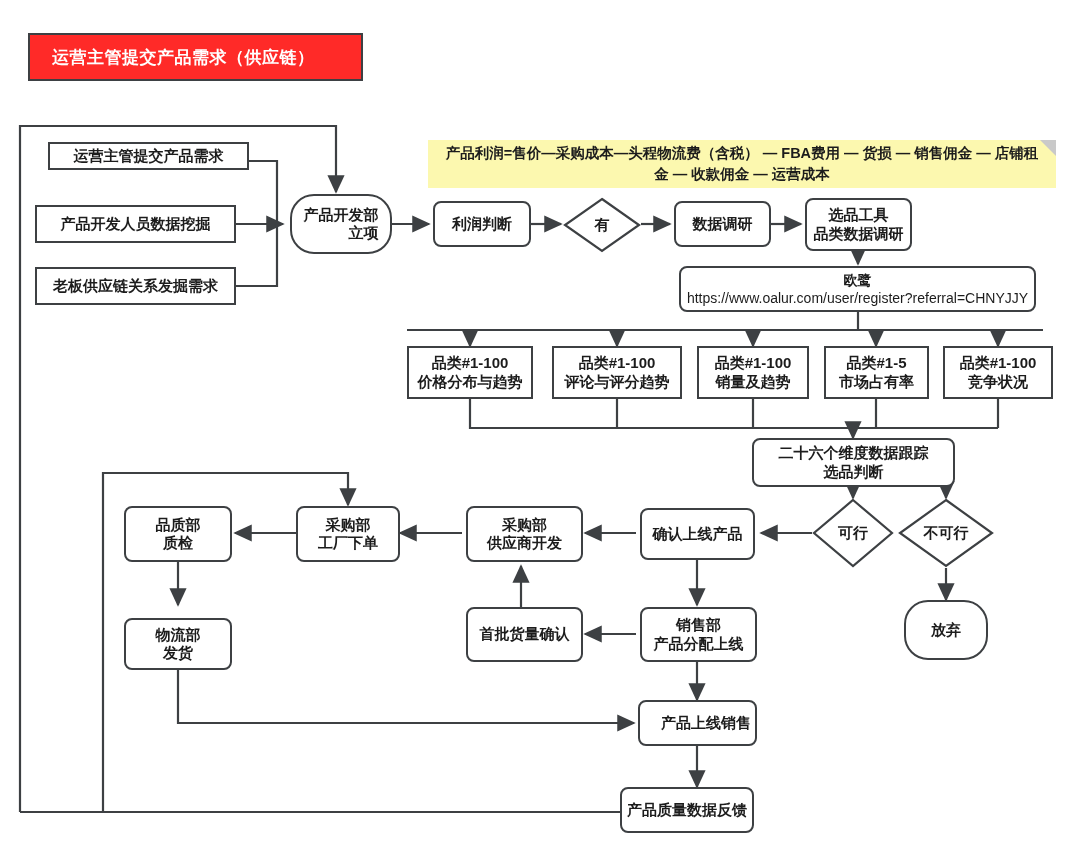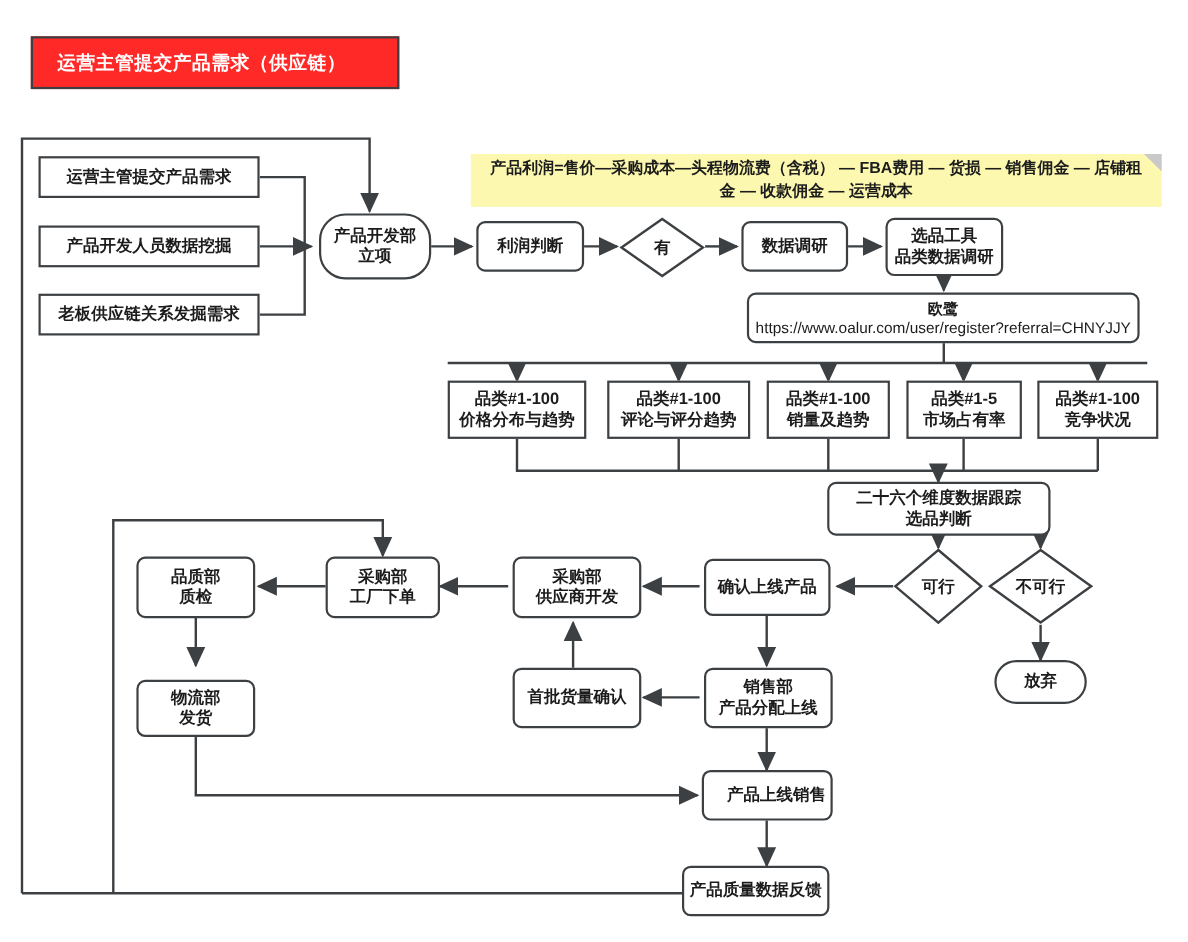--- a/index.html
+++ b/index.html
@@ -37,21 +37,21 @@
     display:flex;align-items:center;justify-content:center;
     text-align:center;
     color:#1c1c1c;
     font-weight:bold;
     font-size:15px;
     line-height:1.22;
     padding:2px 4px;
   }
   .node.sq{border-radius:0;}
   .node.r{border-radius:8px;}
-  .node.pill{border-radius:24px;}
+  .node.pill{border-radius:24px;text-align:right;}
   .node .lbl{white-space:pre-line;display:block;}
   .node.url{font-weight:bold;font-size:14px;}
   .node.url .lbl{line-height:1.3;}
 
   
   .diamond{
     position:absolute;
     box-sizing:border-box;
   }
   .diamond .dshape{
@@ -163,21 +163,21 @@
 
   <div class="title-banner" style="left:28px;top:33px;width:335px;height:48px;">
     <span class="lbl">运营主管提交产品需求（供应链）</span>
   </div>
 
   <div class="note" style="left:428px;top:140px;width:628px;height:48px;">
     <span class="fold"></span>
     <span class="lbl">产品利润=售价—采购成本—头程物流费（含税） — FBA费用 — 货损 — 销售佣金 — 店铺租金 — 收款佣金 — 运营成本</span>
   </div>
 
-  <div class="node sq" style="left:35px;top:142px;width:201px;height:38px;">
+  <div class="node sq" style="left:48px;top:142px;width:201px;height:28px;">
     <span class="lbl">运营主管提交产品需求</span>
   </div>
 
   <div class="node sq" style="left:35px;top:205px;width:201px;height:38px;">
     <span class="lbl">产品开发人员数据挖掘</span>
   </div>
 
   <div class="node sq" style="left:35px;top:267px;width:201px;height:38px;">
     <span class="lbl">老板供应链关系发掘需求</span>
   </div>
@@ -249,21 +249,21 @@
     <div class="dtext">可行</div>
   </div>
 
   <div class="diamond" style="left:898px;top:498px;width:96px;height:70px;">
     <svg class="dshape" viewBox="0 0 96 70" preserveAspectRatio="none">
       <polygon points="48,2 94,35 48,68 2,35" fill="#fff" stroke="#3d4043" stroke-width="2.2"></polygon>
     </svg>
     <div class="dtext">不可行</div>
   </div>
 
-  <div class="node pill" style="left:904px;top:600px;width:84px;height:40px;">
+  <div class="node pill" style="left:904px;top:600px;width:84px;height:60px;">
     <span class="lbl">放弃</span>
   </div>
 
   <div class="node r" style="left:640px;top:508px;width:115px;height:52px;justify-content:center;">
     <span class="lbl">确认上线产品</span>
   </div>
 
   <div class="node r" style="left:466px;top:506px;width:117px;height:56px;">
     <span class="lbl">采购部
 供应商开发</span>

